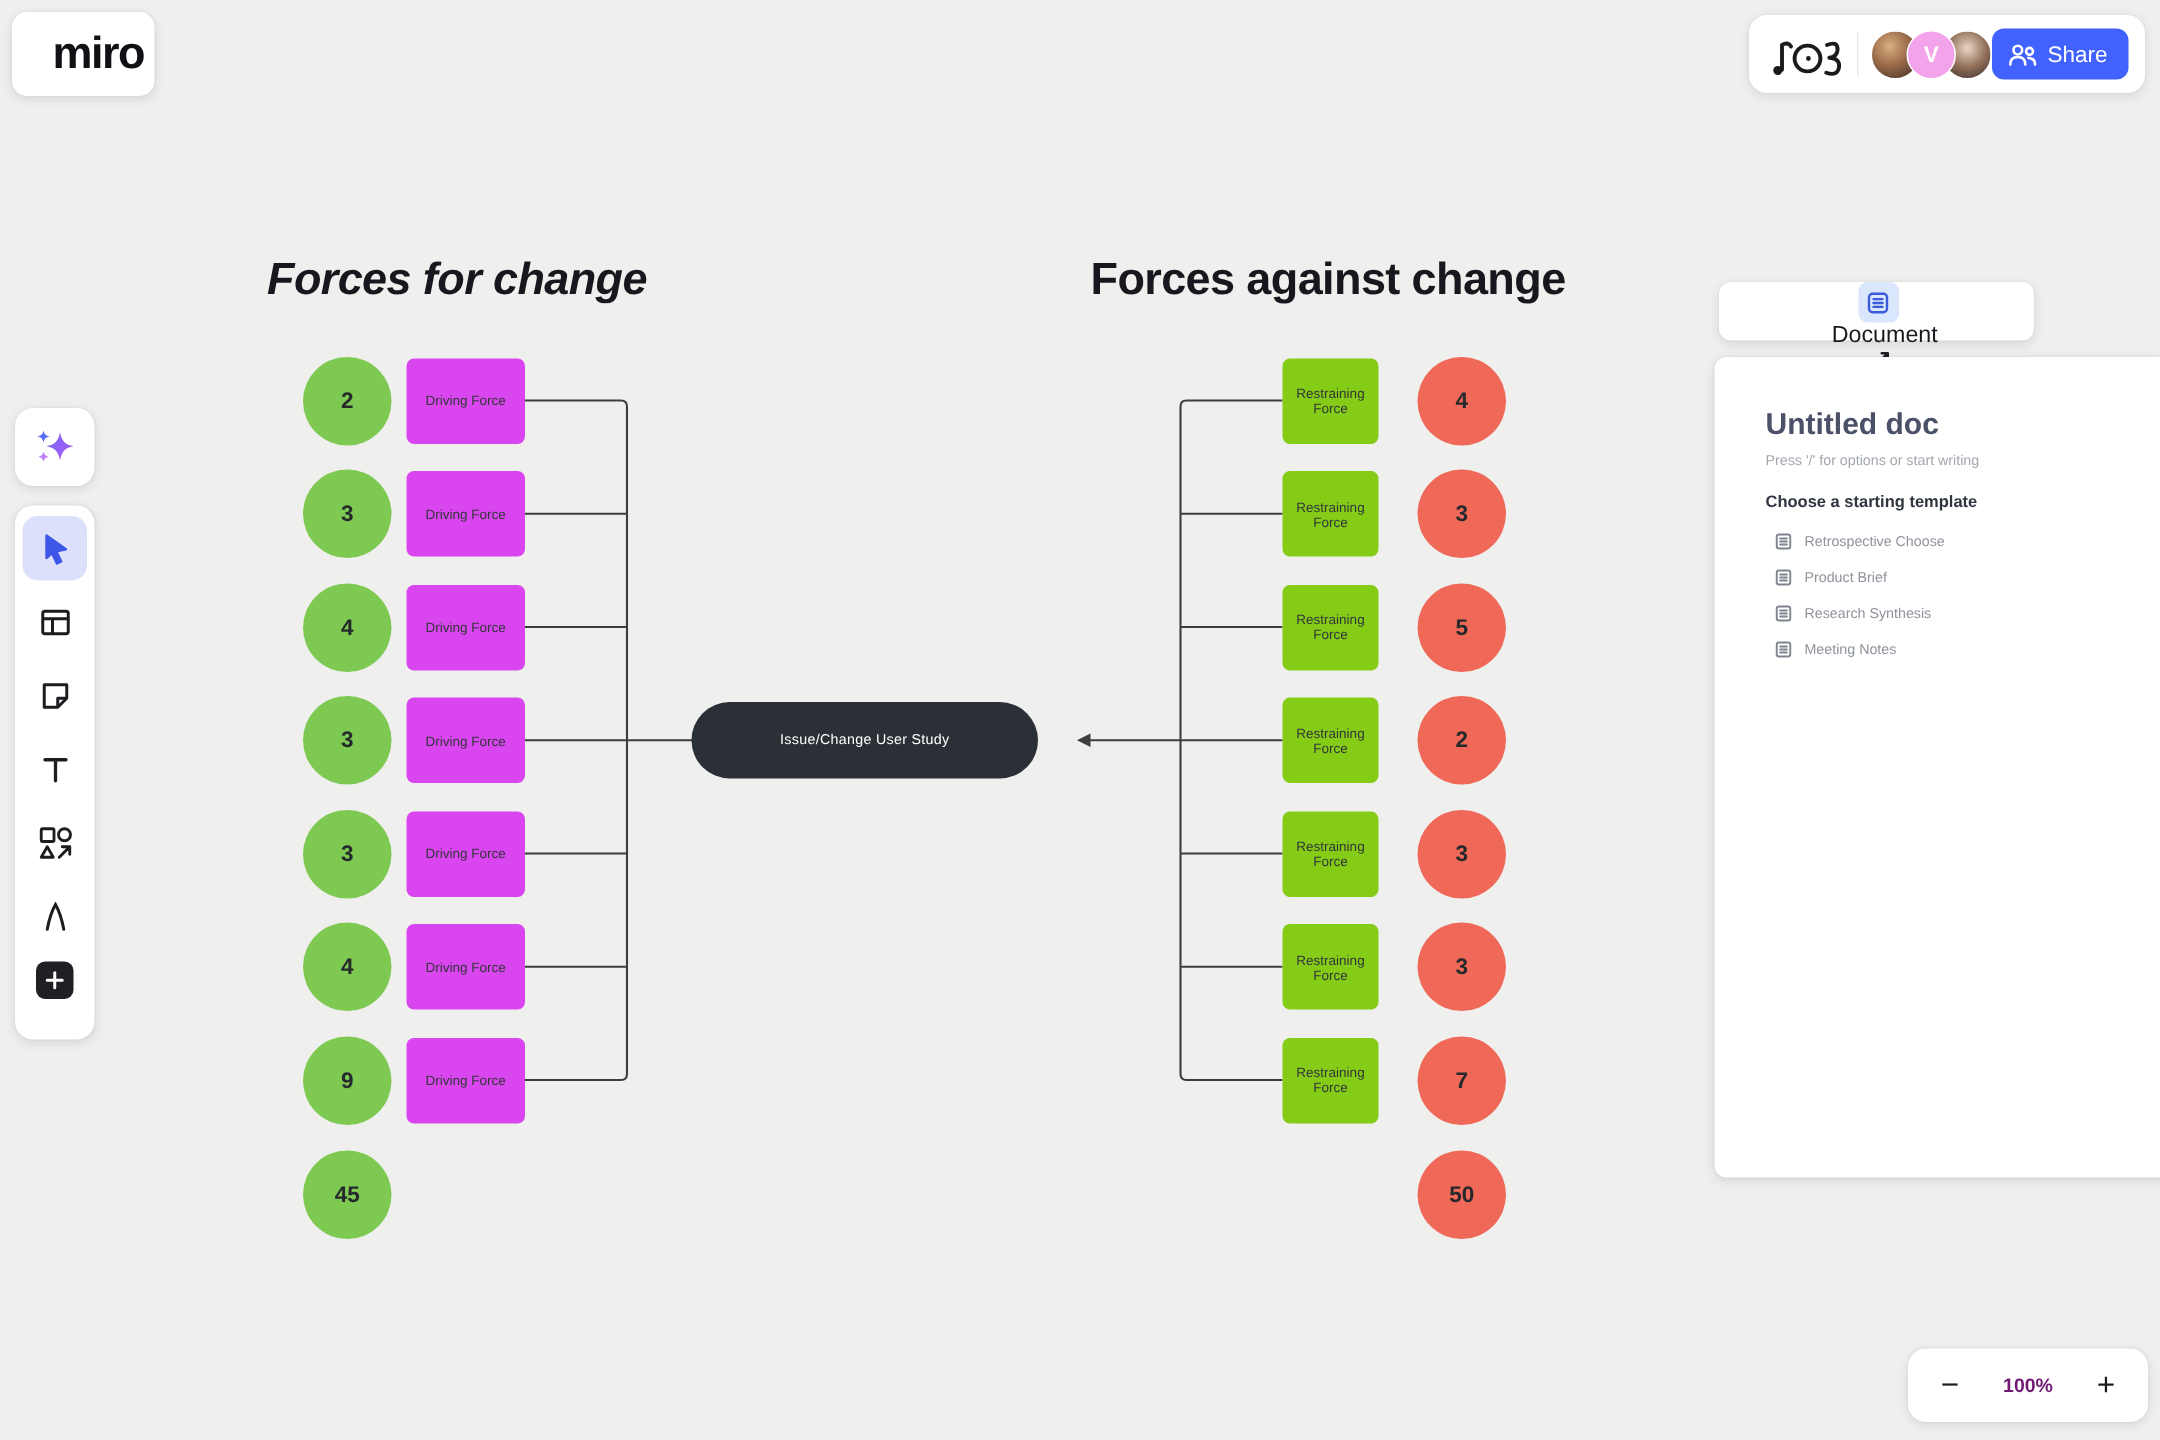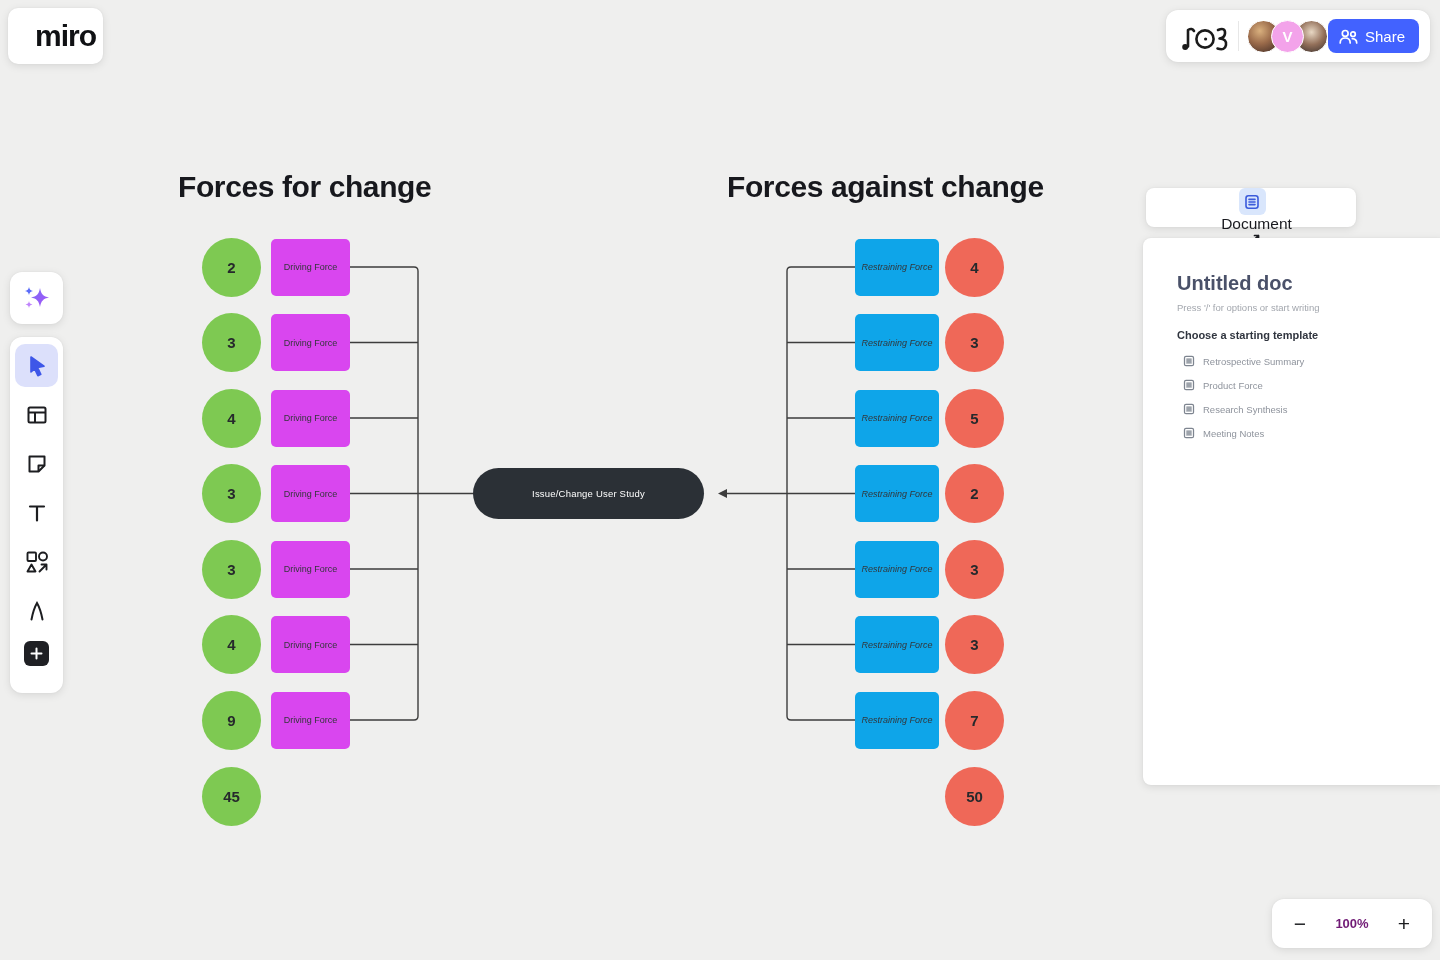--- a/index.html
+++ b/index.html
@@ -33,22 +33,22 @@
   .plus-btn { width:25px; height:25px; background:#1f2024; border-radius:6px; display:flex; align-items:center; justify-content:center; margin-top:6px; }
 
   
   .heading { position:absolute; font-size:30px; font-weight:600; letter-spacing:-.4px; color:#17181d; }
   #connectors { position:absolute; left:0; top:0; pointer-events:none; }
   .g-circle, .r-circle, .total-circle { position:absolute; width:59px; height:59px; border-radius:50%; display:flex; align-items:center; justify-content:center; font-size:15px; font-weight:700; color:#26292c; }
   .g-circle, .g-total { background:#7ec952; left:202px; }
   .r-circle, .r-total { background:#ef6858; left:945px; }
   .force-rect { position:absolute; height:57px; border-radius:5px; display:flex; align-items:center; justify-content:center; font-size:9px; color:#33363a; text-align:center; }
   .g-rect { left:271px; width:79px; background:#d946ef; }
-  .r-rect { left:855px; width:84px; background:#0ea5e9;font-style:italic; }
-  .center-node { position:absolute; left:473px; top:468px; width:231px; height:51px; background:#2b3036; border-radius:26px; display:flex; align-items:center; justify-content:center; color:#fff; font-size:9.5px; letter-spacing:.2px; }
+  .r-rect { left:855px; width:64px; background:#84cc16; }
+  .center-node { position:absolute; left:461px; top:468px; width:231px; height:51px; background:#2b3036; border-radius:26px; display:flex; align-items:center; justify-content:center; color:#fff; font-size:9.5px; letter-spacing:.2px; }
   .total-circle { top:767px; }
 
   
   .doc-header { left:1146px; top:188px; width:210px; height:39px; border-radius:8px; display:flex; align-items:center; padding:0 4px 0 6px; }
   .doc-chip { width:27px; height:27px; background:#d9e6fc; border-radius:6px; display:flex; align-items:center; justify-content:center; flex:0 0 auto; }
   .doc-header-label { font-size:15.5px; color:#191a1f; margin-left:9px; flex:1; }
   .dh-divider { width:1px; height:39px; background:#ececec; }
   .dh-btn { width:38px; height:39px; display:flex; align-items:center; justify-content:center; background:none; border:none; cursor:pointer; }
   .kebab { display:flex; flex-direction:column; gap:3px; }
   .kebab i { width:3.5px; height:3.5px; border-radius:50%; background:#1c1d22; }
@@ -61,21 +61,21 @@
   .doc-tpl-item { display:flex; align-items:center; gap:8px; padding:6px 0; margin-left:6px; font-size:9.5px; color:#8e939c; cursor:pointer; }
 
   
   .zoom-card { left:1272px; top:899px; width:160px; height:49px; display:flex; align-items:center; justify-content:space-between; padding:0 14px; }
   .zoom-btn { background:none; border:none; font-size:21px; color:#1c1d20; cursor:pointer; width:28px; line-height:1; font-family:inherit; }
   .zoom-level { font-size:13px; font-weight:600; color:#701a75; }
 </style>
 </head>
 <body>
 
-<div class="heading" style="left:178px; top:170px;">Forces for change</div>
+<div class="heading" style="left:178px; top:170px;font-style:italic;">Forces for change</div>
 <div class="heading" style="left:727px; top:170px;">Forces against change</div>
 
 <svg id="connectors" width="1440" height="960">
   <path id="connector-path" d="M350,342.5 H418 M855,342.5 H787 M350,418 H418 M855,418 H787 M350,493.5 H418 M855,493.5 H787 M350,569 H418 M855,569 H787 M350,644.5 H418 M855,644.5 H787 M350,267 H414 Q418,267 418,271 V716 Q418,720 414,720 H350 M855,267 H791 Q787,267 787,271 V716 Q787,720 791,720 H855 M418,493.5 H483 M787,493.5 H722" fill="none" stroke="#3d3d3d" stroke-width="1.4"></path>
   <polygon points="487,493.5 478,489 478,498" fill="#3d3d3d"></polygon>
   <polygon points="718,493.5 727,489 727,498" fill="#3d3d3d"></polygon>
 </svg>
 
 <div id="rows-host">
   <div class="g-circle" style="top: 237.5px;">
@@ -291,29 +291,29 @@
 <div class="card doc-panel">
   <div class="doc-title">Untitled doc</div>
   <div class="doc-hint">Press '/' for options or start writing</div>
   <div class="doc-tpl-heading">Choose a starting template</div>
   <ul class="doc-tpl-list" id="tpl-list">
   <li class="doc-tpl-item">
     <svg width="12" height="12" viewBox="0 0 16 16" fill="none" stroke="#7e8590" stroke-width="1.7" stroke-linecap="round">
       <rect x="2" y="1.8" width="12" height="12.4" rx="2"></rect>
       <path d="M5,5.4 H11 M5,8 H11 M5,10.6 H11"></path>
     </svg>
-    <span>Retrospective Summary</span>
+    <span>Retrospective Choose</span>
   </li>
 
   <li class="doc-tpl-item">
     <svg width="12" height="12" viewBox="0 0 16 16" fill="none" stroke="#7e8590" stroke-width="1.7" stroke-linecap="round">
       <rect x="2" y="1.8" width="12" height="12.4" rx="2"></rect>
       <path d="M5,5.4 H11 M5,8 H11 M5,10.6 H11"></path>
     </svg>
-    <span>Product Force</span>
+    <span>Product Brief</span>
   </li>
 
   <li class="doc-tpl-item">
     <svg width="12" height="12" viewBox="0 0 16 16" fill="none" stroke="#7e8590" stroke-width="1.7" stroke-linecap="round">
       <rect x="2" y="1.8" width="12" height="12.4" rx="2"></rect>
       <path d="M5,5.4 H11 M5,8 H11 M5,10.6 H11"></path>
     </svg>
     <span>Research Synthesis</span>
   </li>
 

